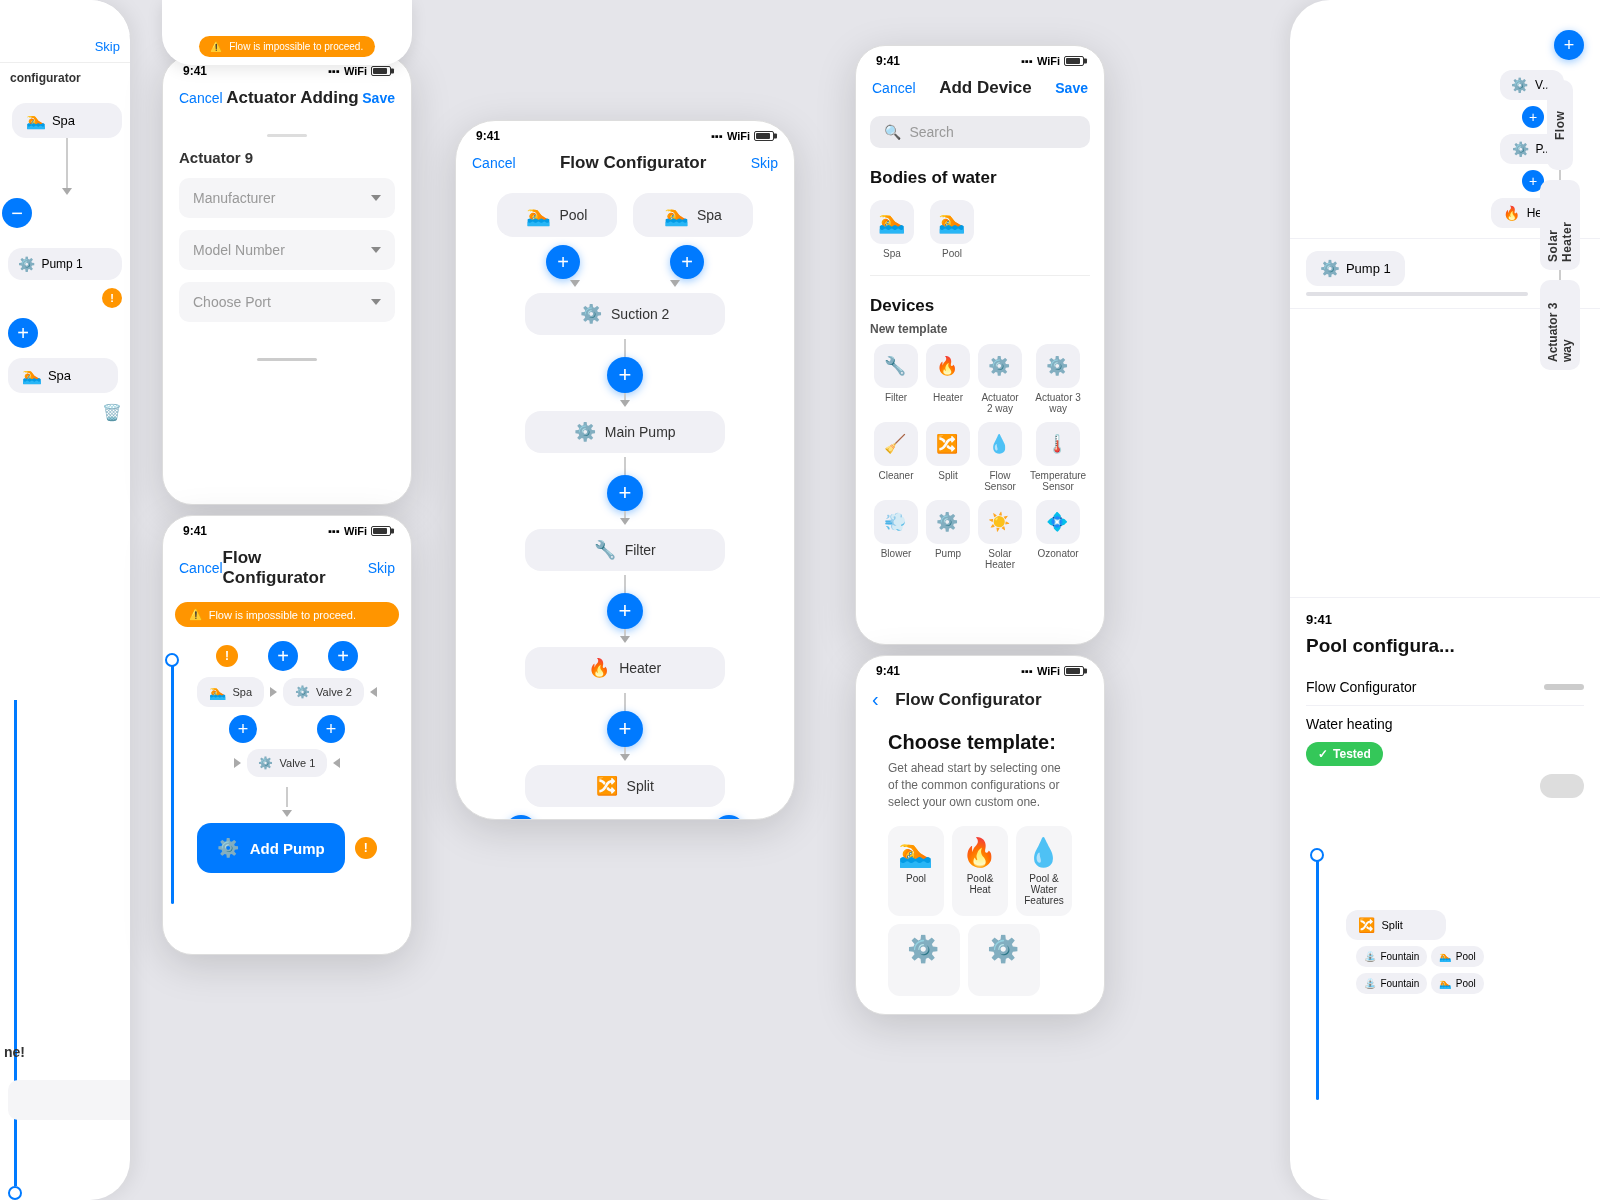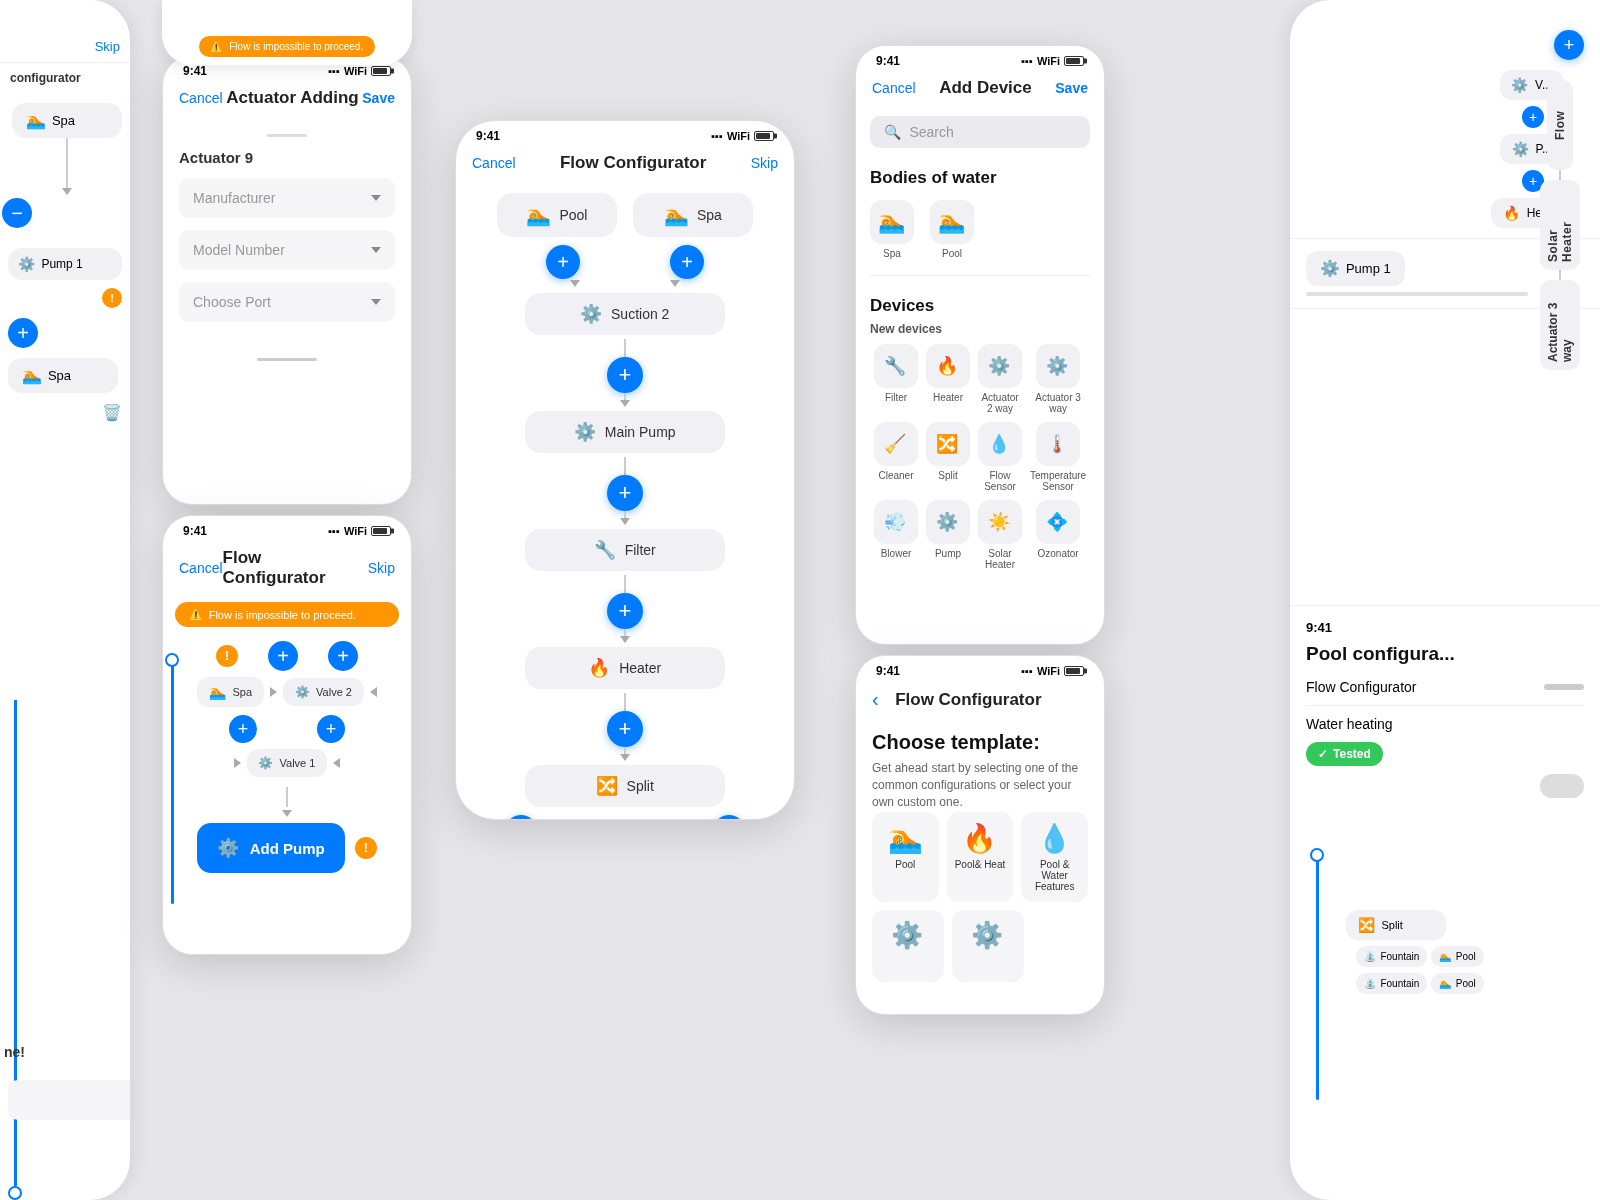--- a/index.html
+++ b/index.html
@@ -680,21 +680,21 @@
           </div>
           <span class="device-label">Pool</span>
         </div>
       </div>
     </div>
 
     <div style="height:1px;background:#eee;"></div>
 
     <div>
       <div class="section-title">Devices</div>
-      <div class="sub-title">New devices</div>
+      <div class="sub-title">New template</div>
       <div class="device-grid">
 
         <div class="device-item">
           <div class="device-icon-bg">
               <span style="font-size:18px;">🔧</span>
             </div>
           <span class="device-label">Filter</span>
         </div>
         <div class="device-item">
           <div class="device-icon-bg">
@@ -781,23 +781,23 @@
         </div>
     </div>
   </div>
 
   <div class="nav-bar">
     <span class="nav-action" style="font-size:20px;">‹</span>
     <span class="nav-title">Flow Configurator</span>
     <span style="width:30px;"></span>
   </div>
 
-  <div style="padding:10px 16px;">
+  <div style="padding:10px 32px;">
     <div style="font-size:20px;font-weight:700;color:#111;margin-bottom:6px;">Choose template:</div>
-    <div style="font-size:12px;color:#666;margin-bottom:2px;line-height:1.4;">Get ahead start by selecting one of the common configurations or select your own custom one.</div>
+    <div style="font-size:12px;color:#666;margin-bottom:16px;line-height:1.4;">Get ahead start by selecting one of the common configurations or select your own custom one.</div>
 
     <div class="template-grid">
       <div class="template-card">
         <div style="font-size:28px;">🏊</div>
         <span class="template-label">Pool</span>
       </div>
       <div class="template-card">
         <div style="font-size:28px;">🔥</div>
         <span class="template-label">Pool&amp; Heat</span>
       </div>
@@ -867,21 +867,21 @@
 
     <div style="writing-mode:vertical-rl;text-orientation:mixed;font-size:12px;font-weight:600;color:#333;transform:rotate(180deg);letter-spacing:0.5px;height:90px;display:flex;align-items:center;justify-content:center;background:#f0f0f5;border-radius:10px;padding:8px 6px;">Solar Heater</div>
     <div style="width:2px;height:10px;background:#ccc;"></div>
 
     <div style="writing-mode:vertical-rl;text-orientation:mixed;font-size:12px;font-weight:600;color:#333;transform:rotate(180deg);height:90px;display:flex;align-items:center;justify-content:center;background:#f0f0f5;border-radius:10px;padding:8px 6px;">Actuator 3 way</div>
   </div>
 
   <div style="position:absolute;bottom:380px;left:0;right:0;padding:14px 16px;border-top:1px solid #f0f0f5;">
 
     <div style="font-size:13px;font-weight:600;margin-bottom:8px;">9:41</div>
-    <div style="font-size:19px;font-weight:700;color:#111;margin-bottom:4px;">Pool configura...</div>
+    <div style="font-size:19px;font-weight:700;color:#111;margin-bottom:12px;">Pool configura...</div>
 
     <div style="display:flex;align-items:center;justify-content:space-between;padding:10px 0;border-bottom:1px solid #f0f0f5;">
       <span style="font-size:14px;font-weight:500;">Flow Configurator</span>
       <div style="width:40px;height:6px;background:#ccc;border-radius:3px;"></div>
     </div>
 
     <div style="display:flex;align-items:center;justify-content:space-between;padding:10px 0;text-align:right;">
       <span style="font-size:14px;font-weight:500;">Water heating</span>
     </div>
 

